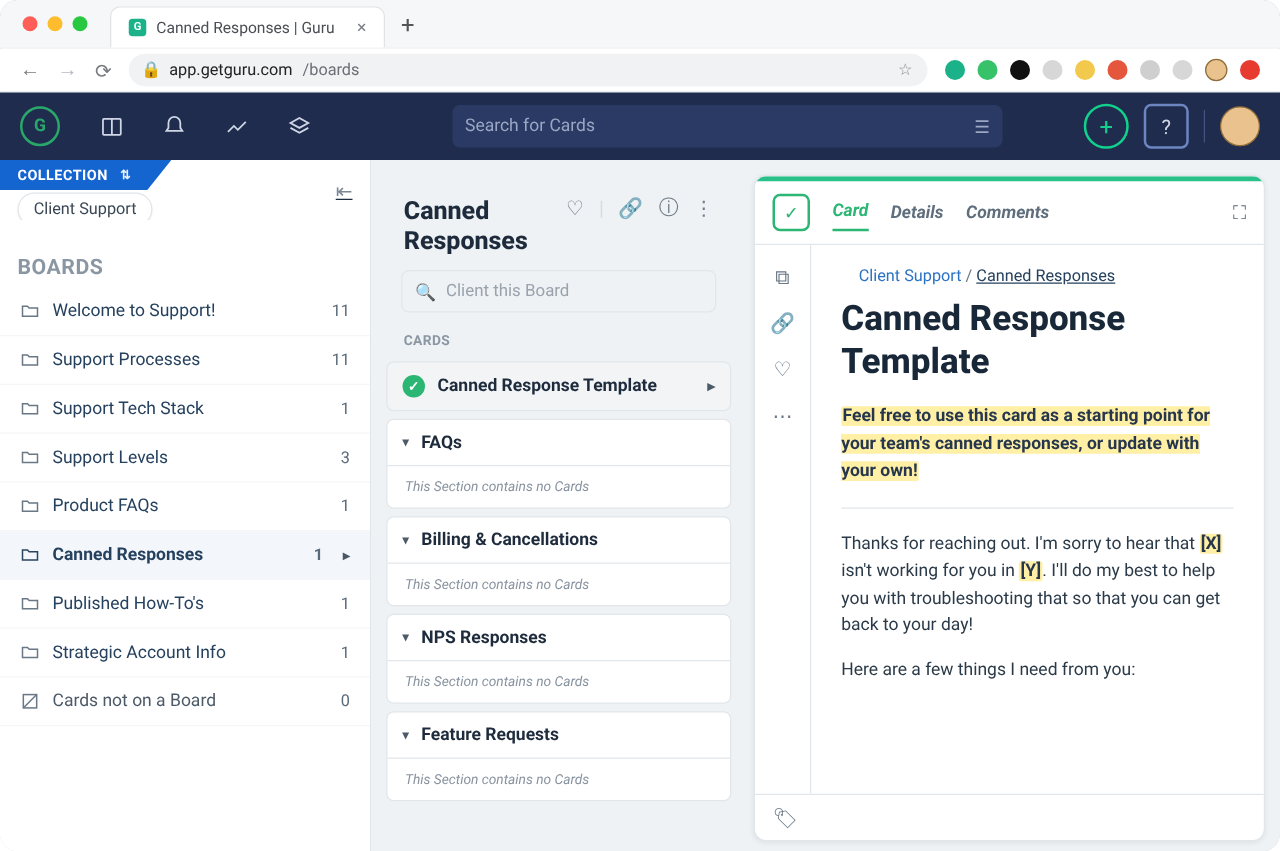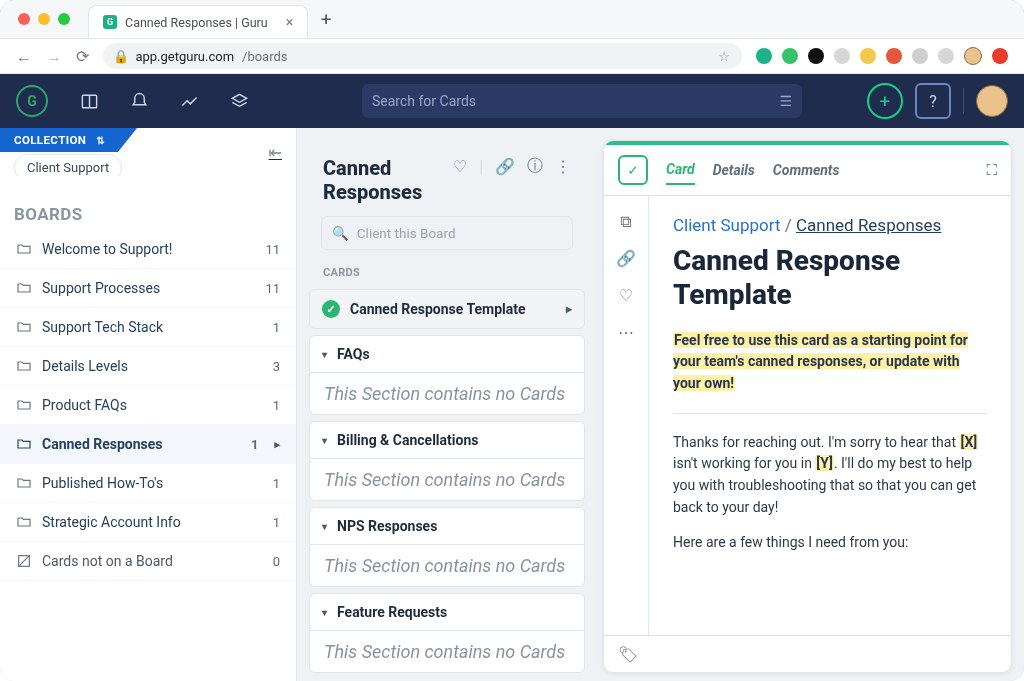--- a/index.html
+++ b/index.html
@@ -76,36 +76,36 @@
   .mid-actions{margin-left:auto;display:flex;align-items:center;gap:12px;color:#6f7c89;}
   .mid-actions span,.mid-actions div{cursor:pointer}
   .mid-search{margin:6px 14px 12px 14px;border:1px solid var(--border);border-radius:6px;height:32px;display:flex;align-items:center;padding:0 10px;gap:8px;color:#9aa3ad;font-size:13.5px;}
   .mid-label{padding:4px 16px;font-size:11px;font-weight:700;color:#8a97a3;letter-spacing:.3px;}
   .card-item{border:1px solid var(--border);border-radius:6px;margin:6px 2px;background:#fff;}
   .card-head{display:flex;align-items:center;gap:10px;padding:10px 12px;font-size:14px;font-weight:700;color:#1e2b3c;cursor:pointer;}
   .card-head .tri{color:#4d5a67;font-size:10px}
   .card-head .go{margin-left:auto;color:#4d5a67;font-size:12px}
   .card-item.selected{background:#f2f4f6;}
   .card-item.selected .check{width:18px;height:18px;border-radius:50%;background:var(--green);display:flex;align-items:center;justify-content:center;color:#fff;font-size:11px;}
-  .card-empty{border-top:1px solid var(--border);padding:10px 14px;font-size:18px;font-style:italic;color:#8893a0;}
+  .card-empty{border-top:1px solid var(--border);padding:10px 14px;font-size:11px;font-style:italic;color:#8893a0;}
 
   
   .viewer{flex:1;padding:12px 12px 12px 6px;}
   .viewer-card{background:#fff;border:1px solid var(--border);border-radius:10px;height:100%;display:flex;flex-direction:column;box-shadow:0 1px 4px rgba(20,35,60,.08);overflow:hidden;}
   .vc-top{height:4px;background:linear-gradient(90deg,#29c08a,#29c08a);}
   .vc-bar{display:flex;align-items:center;gap:18px;padding:10px 14px;border-bottom:1px solid var(--border);}
   .verify{width:26px;height:26px;border:2px solid var(--green);border-radius:6px;display:flex;align-items:center;justify-content:center;color:var(--green);font-size:14px;cursor:pointer;}
   .vc-tab{font-size:14px;font-weight:700;color:#5f6e7c;padding:6px 0;cursor:pointer;font-style:italic;}
   .vc-tab.active{color:var(--green);border-bottom:2px solid var(--green);}
   .expand{margin-left:auto;color:#5a6774;cursor:pointer;font-size:15px}
   .vc-body{flex:1;display:flex;overflow:hidden;}
   .vc-rail{width:44px;border-right:1px solid var(--border);display:flex;flex-direction:column;align-items:center;gap:18px;padding:16px 0;color:#6a7785;}
   .vc-rail div{cursor:pointer}
   .vc-content{flex:1;padding:16px 24px;overflow:auto;font-size:14px;color:#2b3a48;line-height:1.55;}
-  .crumb{font-size:17px;color:var(--blue-link);margin-bottom:6px;}
+  .crumb{font-size:13px;color:var(--blue-link);margin-bottom:6px;margin-left:14px;}
   .crumb .sep{color:#6a7785}
   .crumb .u{color:#25415e;text-decoration:underline;}
   .big-title{font-size:28px;font-weight:800;color:#192838;margin:4px 0 18px 0;line-height:1.2}
   mark{background:var(--highlight);padding:0 1px;border-radius:2px;font-weight:700;color:#26364c}
   .intro{font-weight:700;color:#26364c}
   hr.sep{border:none;border-top:1px solid var(--border);margin:18px 0}
   .vc-bottom{height:36px;border-top:1px solid var(--border);display:flex;align-items:center;padding:0 14px;}
   .tag-ic{color:#6a7785;font-size:16px;cursor:pointer}
 </style>
 </head>
@@ -218,21 +218,21 @@
         <svg viewBox="0 0 24 24">
             <path d="M3 6h6l2 2h10v10H3z"></path>
           </svg>
         <span>Support Tech Stack</span>
         <span class="cnt">1</span>
       </div>
       <div class="sb-item">
         <svg viewBox="0 0 24 24">
             <path d="M3 6h6l2 2h10v10H3z"></path>
           </svg>
-        <span>Details Levels</span>
+        <span>Support Levels</span>
         <span class="cnt">3</span>
       </div>
       <div class="sb-item">
         <svg viewBox="0 0 24 24">
             <path d="M3 6h6l2 2h10v10H3z"></path>
           </svg>
         <span>Product FAQs</span>
         <span class="cnt">1</span>
       </div>
       <div class="sb-item active">

